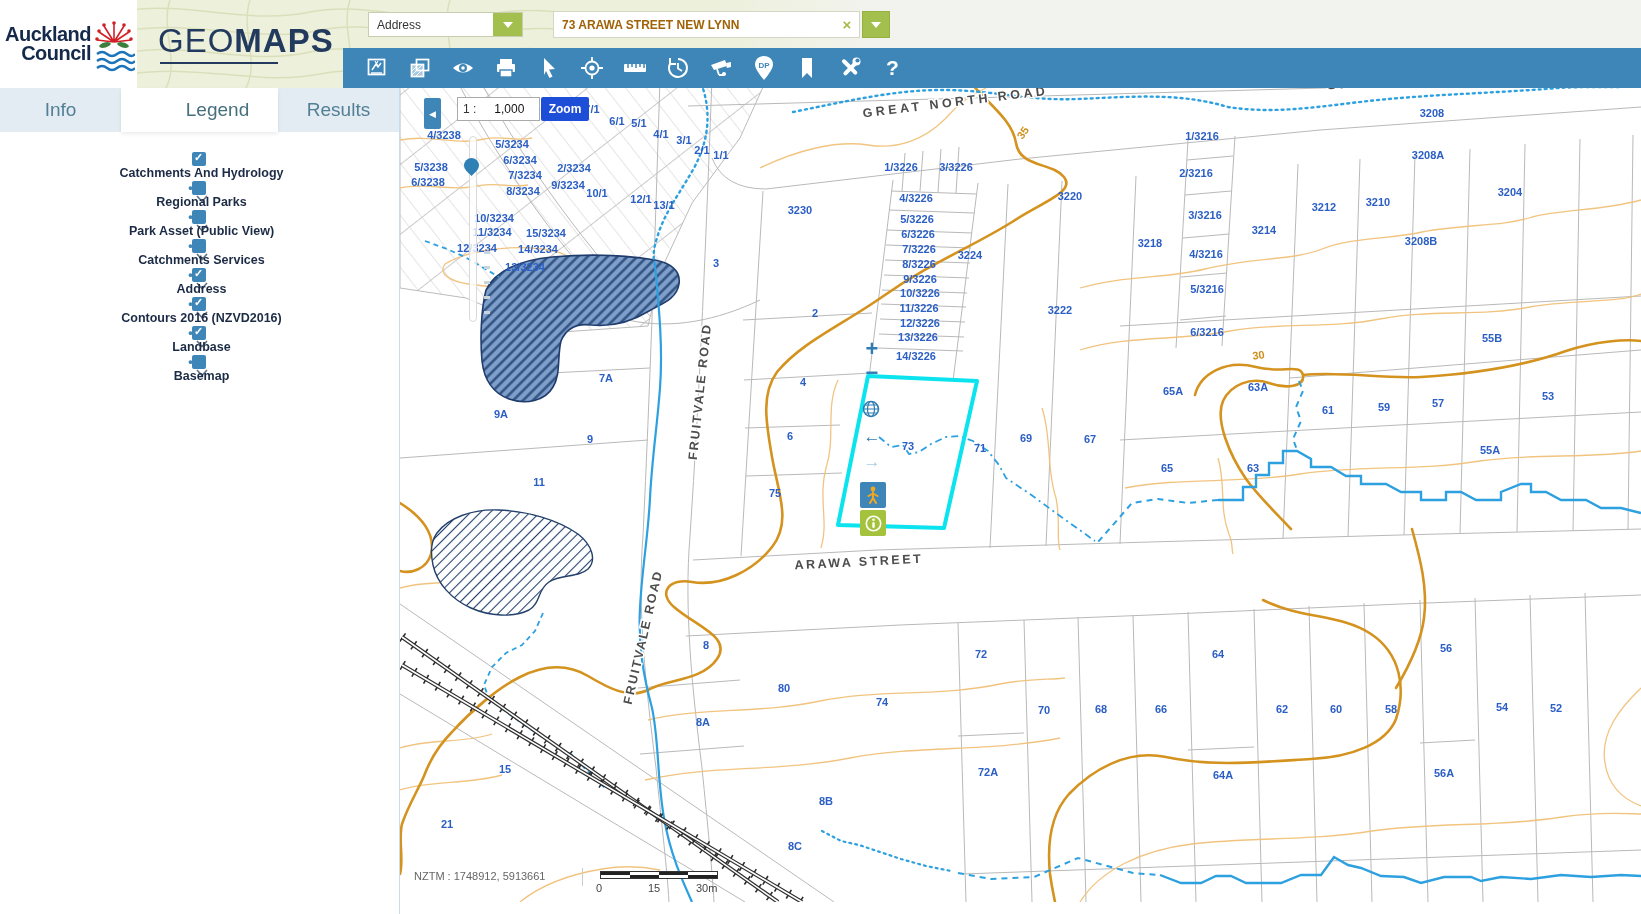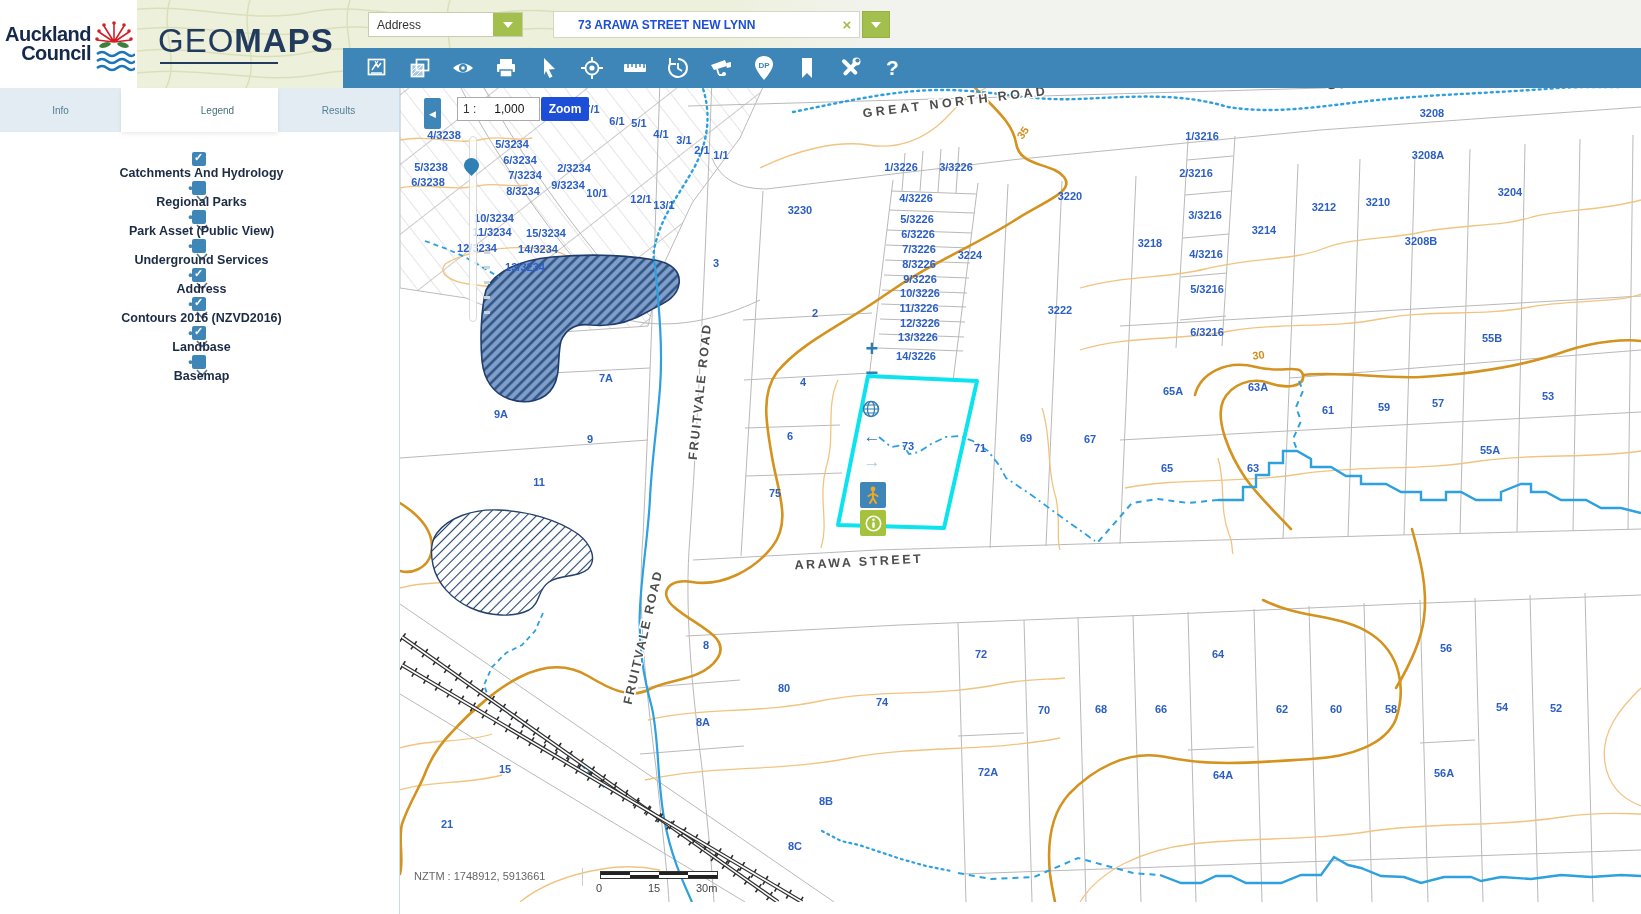--- a/index.html
+++ b/index.html
@@ -19,36 +19,36 @@
   .app-title .maps { font-weight:700; }
   .app-title-underline { position:absolute; left:160px; top:62px; width:118px; height:2px; background:#223a5e; z-index:3; }
 
   .search-type { position:absolute; left:368px; top:12px; width:155px; height:25px; background:#fff;
     border:1px solid #c9cdb0; display:flex; align-items:center; z-index:4; }
   .search-type-label { flex:1; font-size:12px; color:#333; padding-left:8px; }
   .search-type-arrow { width:29px; height:100%; background:#a3bf4e; display:flex; align-items:center; justify-content:center; }
   .arrow-down { width:0; height:0; border-left:5px solid transparent; border-right:5px solid transparent; border-top:6px solid #fff; }
   .search-box { position:absolute; left:553px; top:11px; width:307px; height:27px; background:#fff;
     border:1px solid #d6d6c6; z-index:4; display:flex; align-items:center; }
-  .search-input { flex:1; border:none; outline:none; font-size:12px; font-weight:bold; color:#1d4ed8; padding-left:8px;
-    font-family:"Liberation Sans",sans-serif;margin-left:16px; }
+  .search-input { flex:1; border:none; outline:none; font-size:12px; font-weight:bold; color:#a16207; padding-left:8px;
+    font-family:"Liberation Sans",sans-serif; }
   .search-clear { width:24px; text-align:center; color:#a9b94b; font-weight:bold; font-size:15px; cursor:pointer; }
   .search-dd { position:absolute; left:862px; top:11px; width:28px; height:27px; background:#a3bf4e;
     border:1px solid #96b13f; display:flex; align-items:center; justify-content:center; z-index:4; }
 
   .toolbar { position:absolute; left:343px; top:48px; width:1298px; height:40px; background:#3e86b8; z-index:3;
     display:flex; align-items:center; }
   .tb-btn { width:43px; height:40px; display:flex; align-items:center; justify-content:center; cursor:pointer; }
   .tb-btn svg { display:block; }
   .tb-help { color:#fff; font-size:21px; font-weight:bold; }
 
   
   .sidebar { position:absolute; left:0; top:88px; width:400px; height:826px; background:#fff; border-right:1px solid #c9dcea; }
   .tabbar { position:absolute; left:0; top:0; width:100%; height:44px; background:#e3ecf3; display:flex; }
-  .tab { flex:1; display:flex; align-items:center; justify-content:center; font-size:10px; color:#537f95; cursor:pointer; }
+  .tab { flex:1; display:flex; align-items:center; justify-content:center; font-size:19px; color:#537f95; cursor:pointer; }
   .tab.active { background:#fff; box-shadow:0 2px 4px rgba(0,0,0,0.08); color:#47707e;padding-left:36px; }
   .layer-list { position:absolute; left:0; top:64px; width:100%; }
   .layer-row { display:flex; align-items:center; height:29px; padding:0 12px 0 16px;flex-direction:column; }
   .cb { width:14px; height:14px; background:#3e86b8; border-radius:2px; margin-right:5px; position:relative; cursor:pointer; flex:none; }
   .cb.checked::after { content:"\2713"; position:absolute; left:2px; top:-1px; color:#fff; font-size:11px; font-weight:bold; }
   .layer-label { font-size:12.5px; font-weight:bold; color:#1c2b45; flex:1; white-space:nowrap; }
   .dots { color:#3f87b9; font-size:13px; font-weight:bold; letter-spacing:1px; margin-right:10px; cursor:pointer; }
   .chev { cursor:pointer; display:flex; align-items:center; }
 
   
@@ -271,21 +271,21 @@
           <span class="layer-label">Park Asset (Public View)</span>
           <span class="dots">•••</span>
           <span class="chev">
             <svg width="12" height="8" viewBox="0 0 12 8">
               <polyline points="1,1 6,6.5 11,1" fill="none" stroke="#5d7183" stroke-width="1.6"></polyline>
             </svg>
           </span>
         </div>
         <div class="layer-row">
           <div class="cb"></div>
-          <span class="layer-label">Underground Services</span>
+          <span class="layer-label">Catchments Services</span>
           <span class="dots">•••</span>
           <span class="chev">
             <svg width="12" height="8" viewBox="0 0 12 8">
               <polyline points="1,1 6,6.5 11,1" fill="none" stroke="#5d7183" stroke-width="1.6"></polyline>
             </svg>
           </span>
         </div>
         <div class="layer-row">
           <div class="cb checked"></div>
           <span class="layer-label">Address</span>

